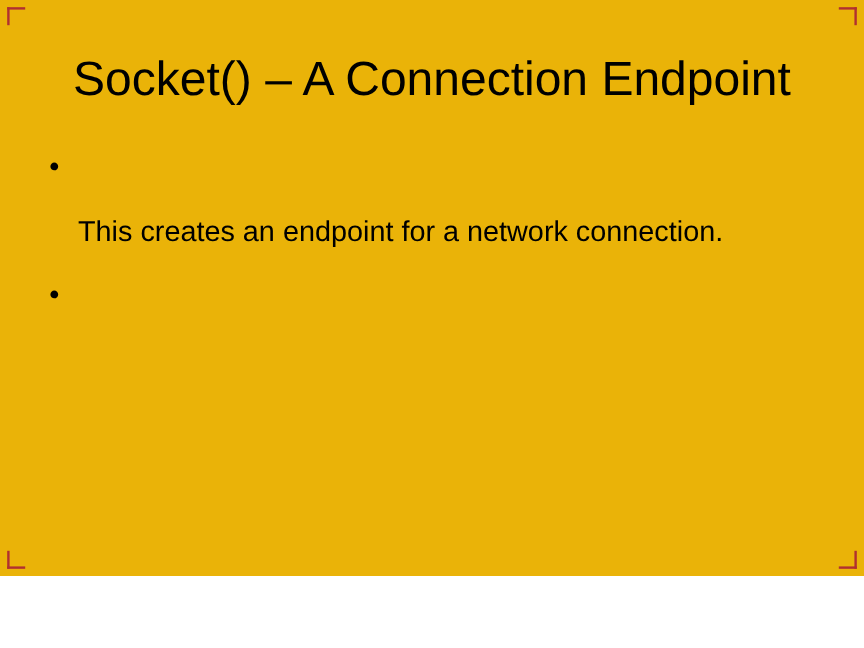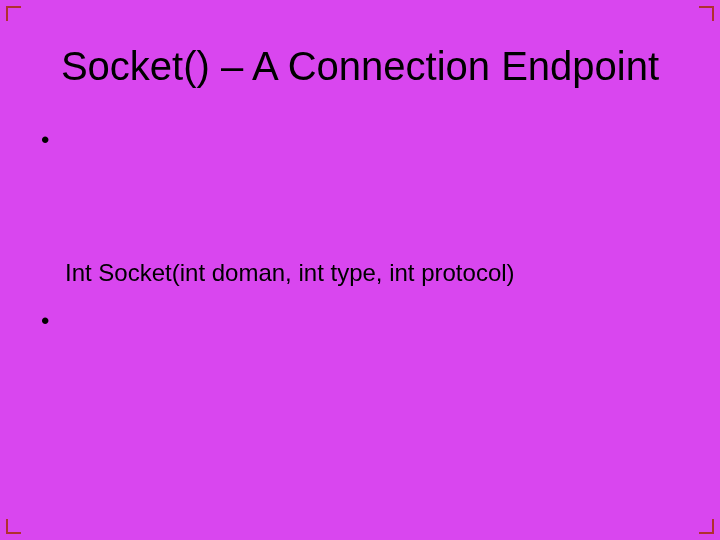--- a/index.html
+++ b/index.html
@@ -6,22 +6,22 @@
   body{
     width:720px;height:540px;
     background:#ffffff;
     font-family:"Liberation Sans","DejaVu Sans",sans-serif;
     color:#000000;
     overflow:hidden;
     position:relative;
   }
   .slide{
     position:absolute;inset:0;
-    width:720px;height:540px;
-    background:#d946ef;
+    width:720px;height:480px;
+    background:#eab308;
   }
   
   .corner{position:absolute;width:13px;height:13px;}
   .corner.tl{top:6px;left:6px;border-top:2px solid;border-left:2px solid;}
   .corner.tr{top:6px;right:6px;border-top:2px solid;border-right:2px solid;}
   .corner.bl{bottom:6px;left:6px;border-bottom:2px solid;border-left:2px solid;}
   .corner.br{bottom:6px;right:6px;border-bottom:2px solid;border-right:2px solid;}
 
   .title{
     position:absolute;
@@ -67,26 +67,23 @@
   <div class="corner tl" style="border-color: rgb(176, 48, 48);"></div>
   <div class="corner tr" style="border-color: rgb(176, 48, 48);"></div>
   <div class="corner bl" style="border-color: rgb(176, 48, 48);"></div>
   <div class="corner br" style="border-color: rgb(176, 48, 48);"></div>
 
   <div class="title">Socket() – A Connection Endpoint</div>
 
   <div class="content">
   <div class="block bullet">
     <span class="marker">•</span>
+    <span class="text">This creates an endpoint for a network connection.</span>
   </div>
 
-  <div class="block plain">
-    
-    <span class="text">Int Socket(int doman, int type, int protocol)</span>
-  </div>
 
 
   <div class="block bullet">
     <span class="marker">•</span>
     
   </div>
 
 </div>
 </div>
 

